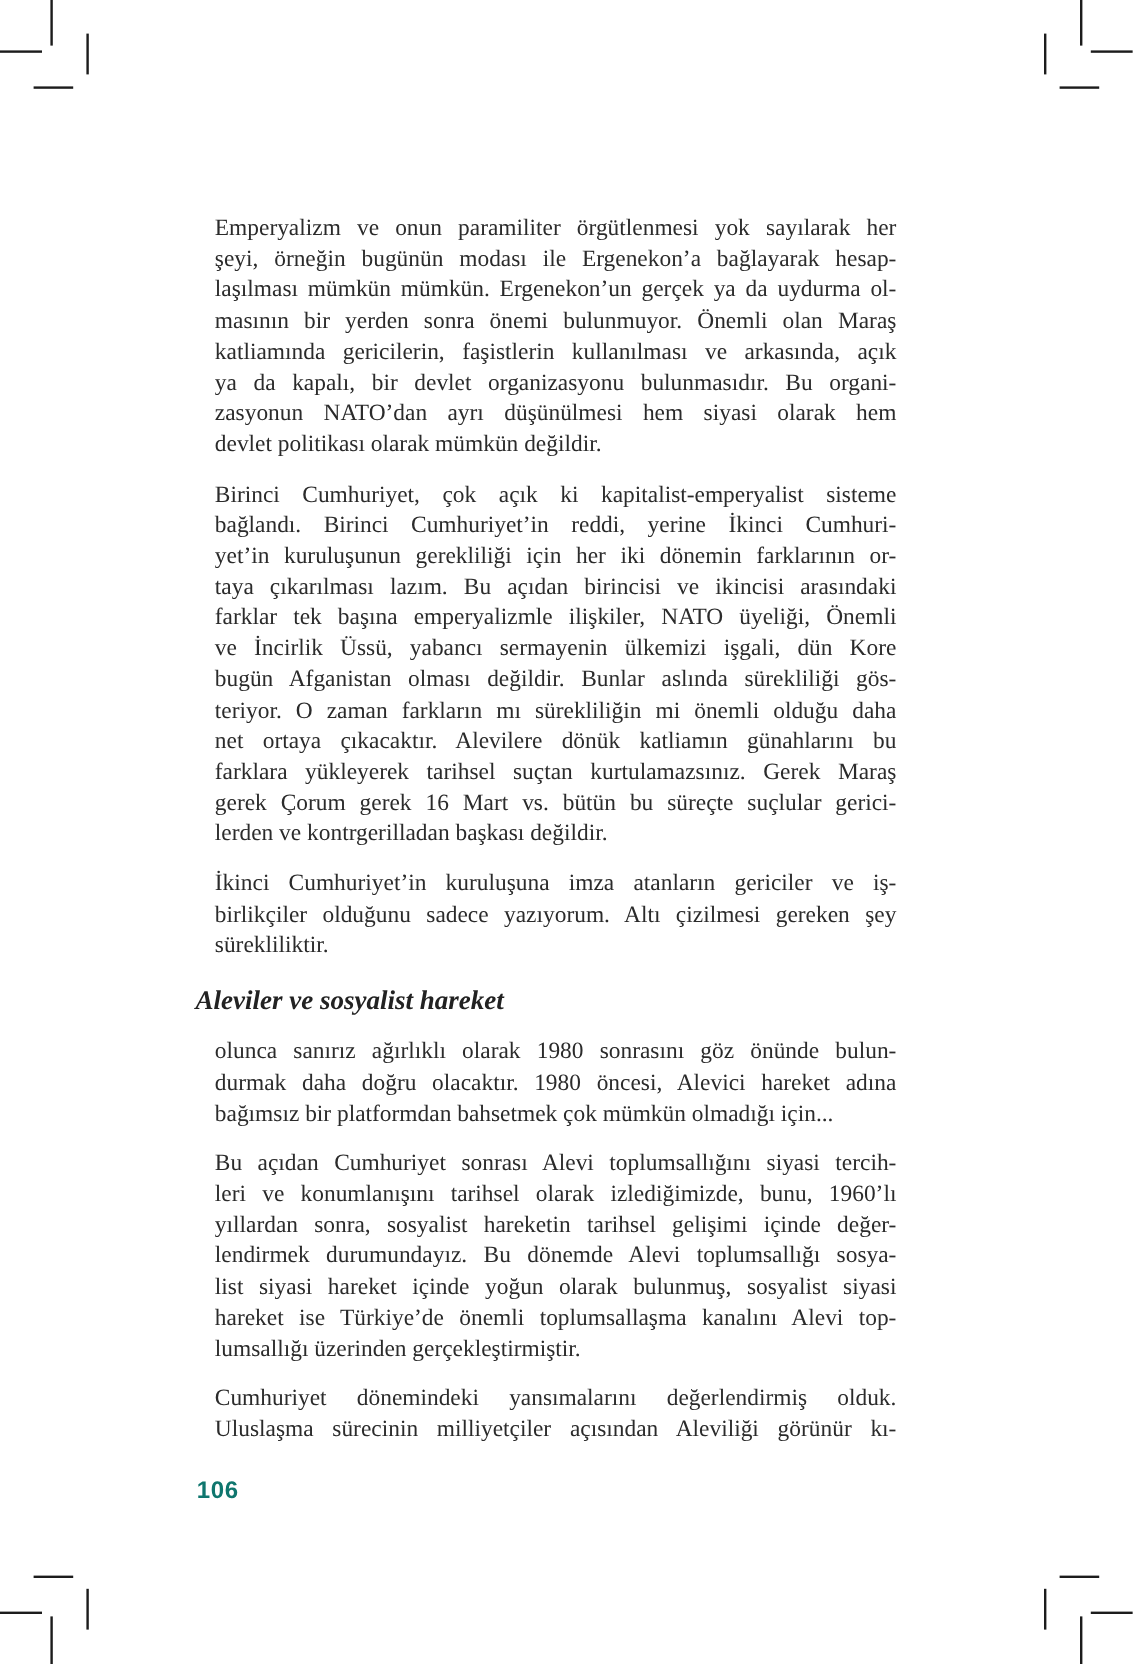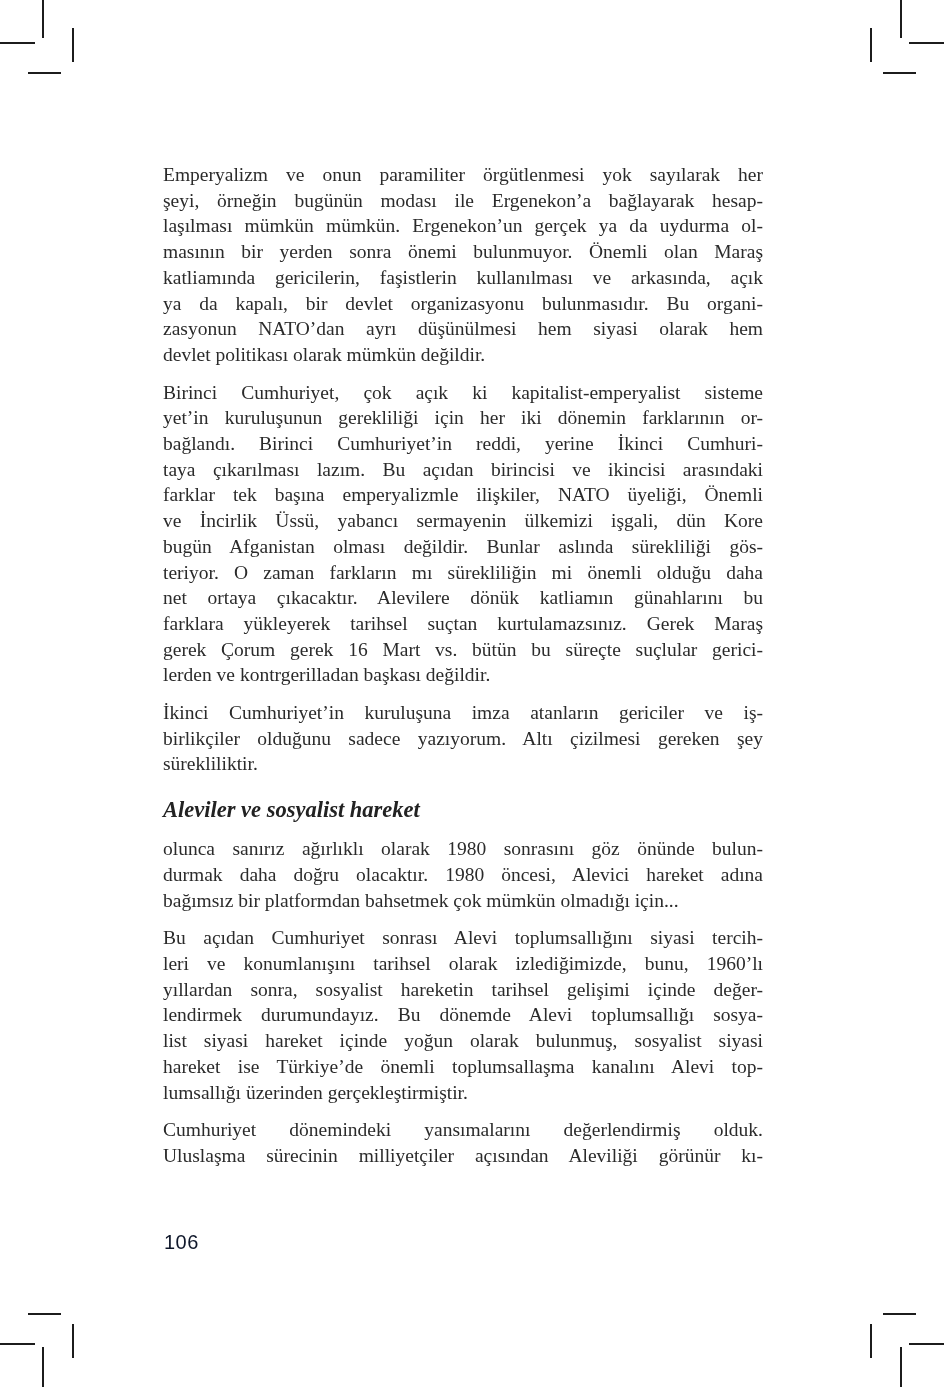--- a/index.html
+++ b/index.html
@@ -46,21 +46,21 @@
   
   .text-block {
     position: absolute;
     left: 163px;
     top: 162px;
     width: 600px;
     color: #2b2b2b;
     font-size: 19.5px;
     line-height: 25.7px;
   }
-  .para { margin: 0; font-family: Liberation Serif, serif; }
+  .para { margin: 16px; font-family: Liberation Serif, serif; }
   .para + .para { margin-top: 12px; }
   .line {
     text-align: justify;
     text-align-last: justify;
   }
   .line.last {
     text-align-last: left;
   }
   .section-heading {
     font-size: 22.5px;
@@ -70,24 +70,24 @@
     color: #222222;
     font-style: italic;
   }
 
   
   .page-number {
     position: absolute;
     left: 164px;
     top: 1231px;
     font-family: "Liberation Sans", sans-serif;
-    font-weight: normal;
+    font-weight: bold;
     font-size: 20px;
     letter-spacing: 0.5px;
-    color: #0f172a;
+    color: #0f766e;
   }
 </style>
 </head>
 <body>
 
 <div class="mark v tl-v-outer"></div>
 <div class="mark h tl-h-outer"></div>
 <div class="mark v tl-v-inner"></div>
 <div class="mark h tl-h-inner"></div>
 
@@ -112,22 +112,22 @@
       <div class="line">şeyi, örneğin bugünün modası ile Ergenekon’a bağlayarak hesap-</div>
       <div class="line">laşılması mümkün mümkün. Ergenekon’un gerçek ya da uydurma ol-</div>
       <div class="line">masının bir yerden sonra önemi bulunmuyor. Önemli olan Maraş</div>
       <div class="line">katliamında gericilerin, faşistlerin kullanılması ve arkasında, açık</div>
       <div class="line">ya da kapalı, bir devlet organizasyonu bulunmasıdır. Bu organi-</div>
       <div class="line">zasyonun NATO’dan ayrı düşünülmesi hem siyasi olarak hem</div>
       <div class="line last">devlet politikası olarak mümkün değildir.</div>
     </div>
     <div class="para">
       <div class="line">Birinci Cumhuriyet, çok açık ki kapitalist-emperyalist sisteme</div>
+      <div class="line">bağlandı. Birinci Cumhuriyet’in reddi, yerine İkinci Cumhuri-</div>
       <div class="line">yet’in kuruluşunun gerekliliği için her iki dönemin farklarının or-</div>
-      <div class="line">bağlandı. Birinci Cumhuriyet’in reddi, yerine İkinci Cumhuri-</div>
       <div class="line">taya çıkarılması lazım. Bu açıdan birincisi ve ikincisi arasındaki</div>
       <div class="line">farklar tek başına emperyalizmle ilişkiler, NATO üyeliği, Önemli</div>
       <div class="line">ve İncirlik Üssü, yabancı sermayenin ülkemizi işgali, dün Kore</div>
       <div class="line">bugün Afganistan olması değildir. Bunlar aslında sürekliliği gös-</div>
       <div class="line">teriyor. O zaman farkların mı sürekliliğin mi önemli olduğu daha</div>
       <div class="line">net ortaya çıkacaktır. Alevilere dönük katliamın günahlarını bu</div>
       <div class="line">farklara yükleyerek tarihsel suçtan kurtulamazsınız. Gerek Maraş</div>
       <div class="line">gerek Çorum gerek 16 Mart vs. bütün bu süreçte suçlular gerici-</div>
       <div class="line last">lerden ve kontrgerilladan başkası değildir.</div>
     </div>

